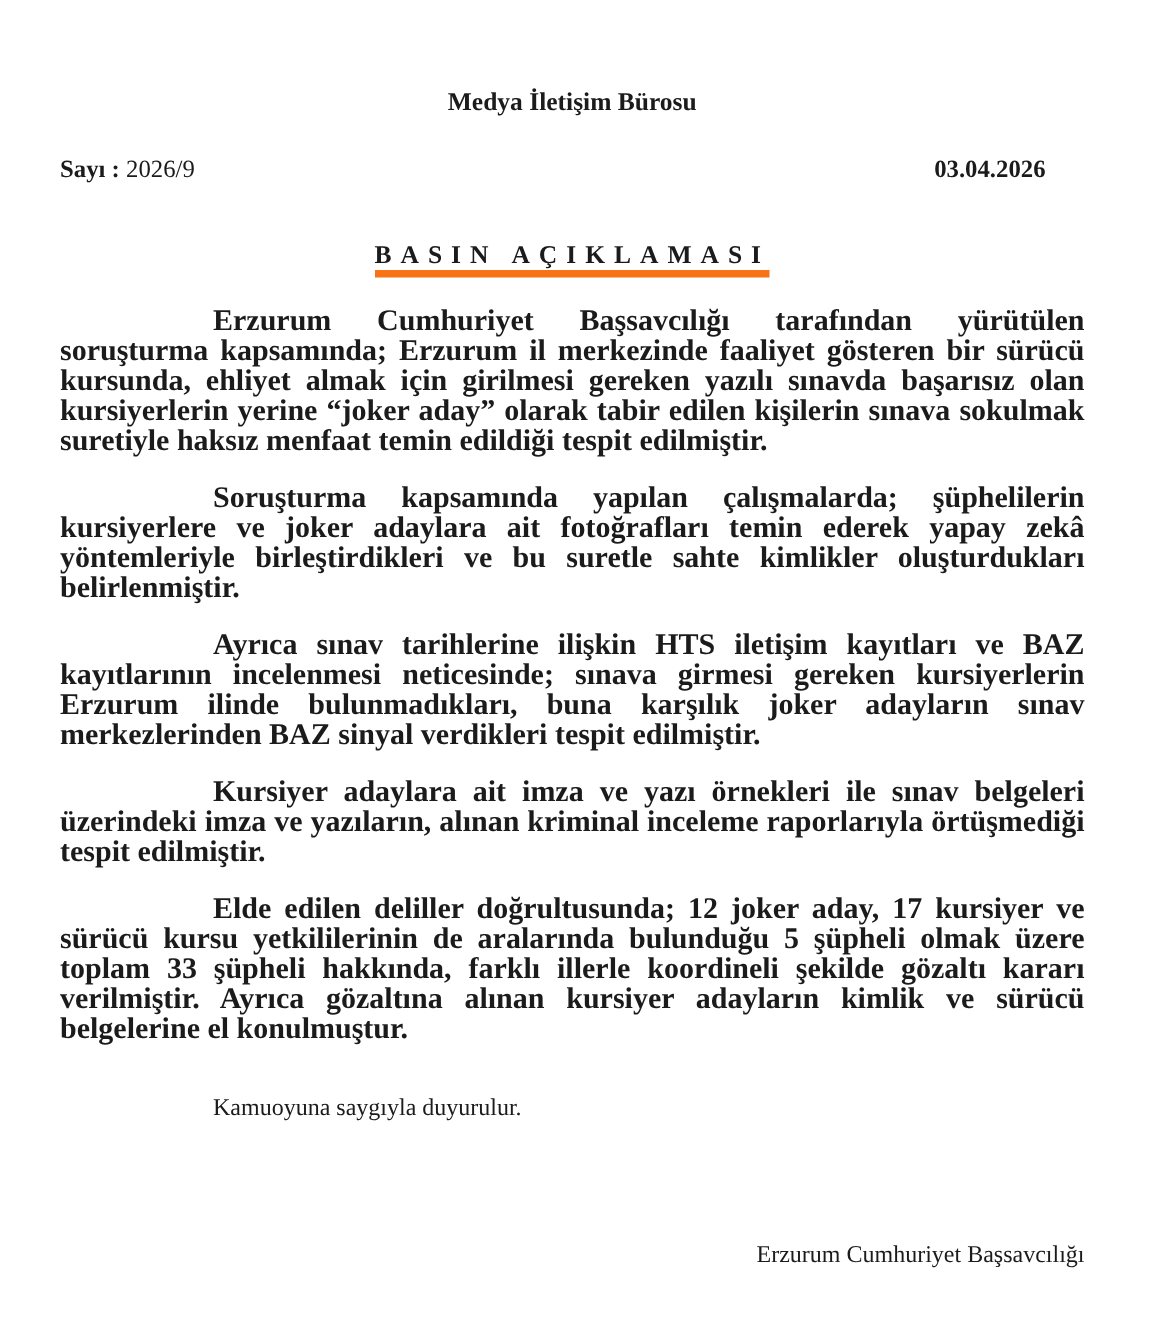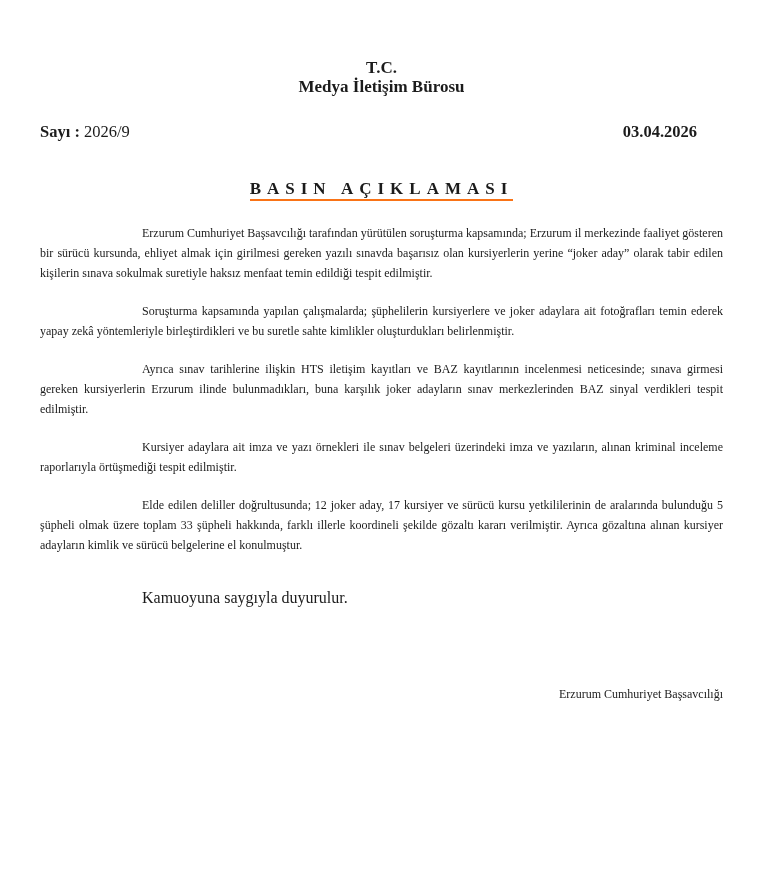--- a/index.html
+++ b/index.html
@@ -45,51 +45,51 @@
     margin-right: 26px;
   }
   .title-row {
     text-align: center;
     margin-top: 37px;
     font-size: 17px;
   }
   .title-row .title-text {
     font-weight: 700;
     letter-spacing: 6px;
-    border-bottom: 2px solid #f97316;
+    border-bottom: 5px solid #f97316;
     padding-bottom: 1px;
   }
   .body-text {
     margin-top: 24px;
-    font-size: 12px;
+    font-size: 20px;
     line-height: 20px;
+    font-weight: bold;
   }
   .body-text p {
     margin: 0 0 18px 0;
     text-indent: 102px;
     text-align: justify;
   }
   .closing {
     margin-top: 34px;
     text-indent: 102px;
     font-size: 16px;
   }
   .signature {
     margin-top: 80px;
     text-align: right;
-    font-size: 12px;
+    font-size: 16px;
   }
 </style>
 </head>
 <body>
 
 <div class="page">
 
   <div class="letterhead">
-    <div>T.C.</div>
     <div>Medya İletişim Bürosu</div>
   </div>
 
   <div class="meta-row">
     <div class="meta-left">
       <span class="label">Sayı :</span>
       <span class="value">2026/9</span>
     </div>
     <div class="meta-date">03.04.2026</div>
   </div>

